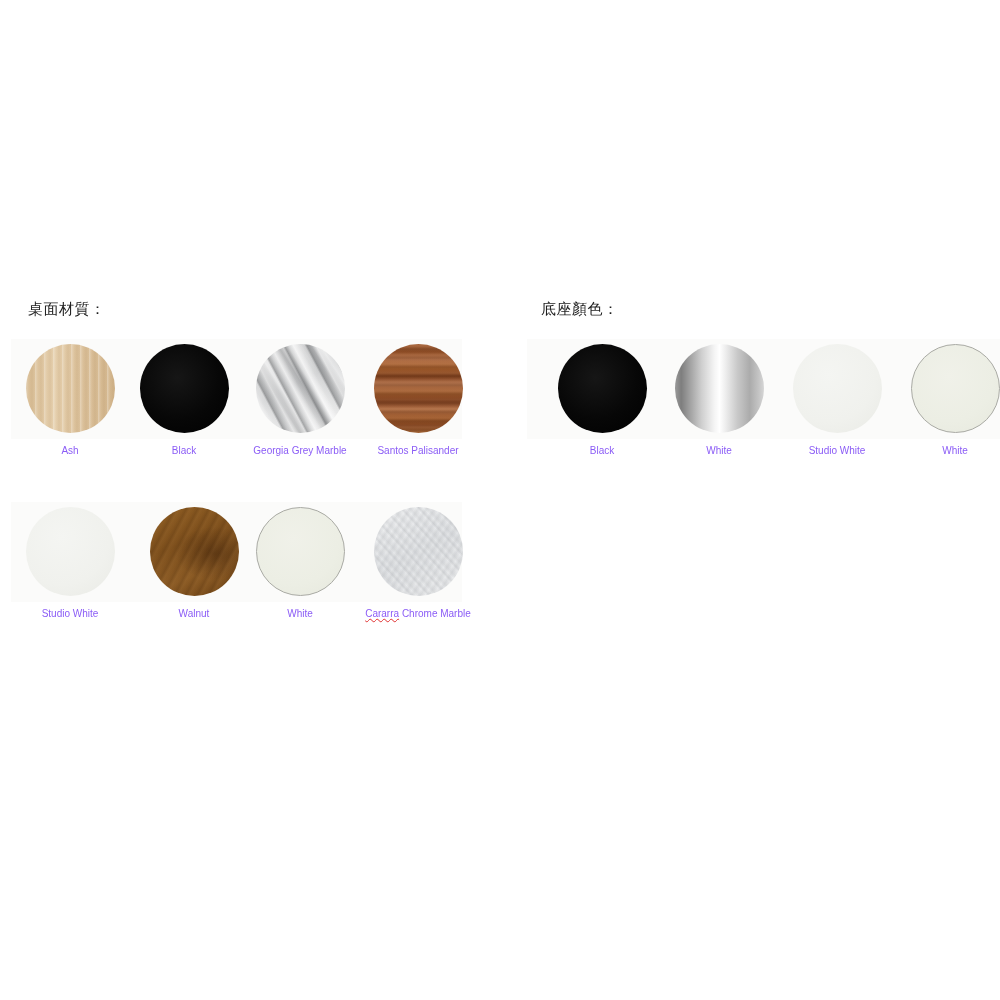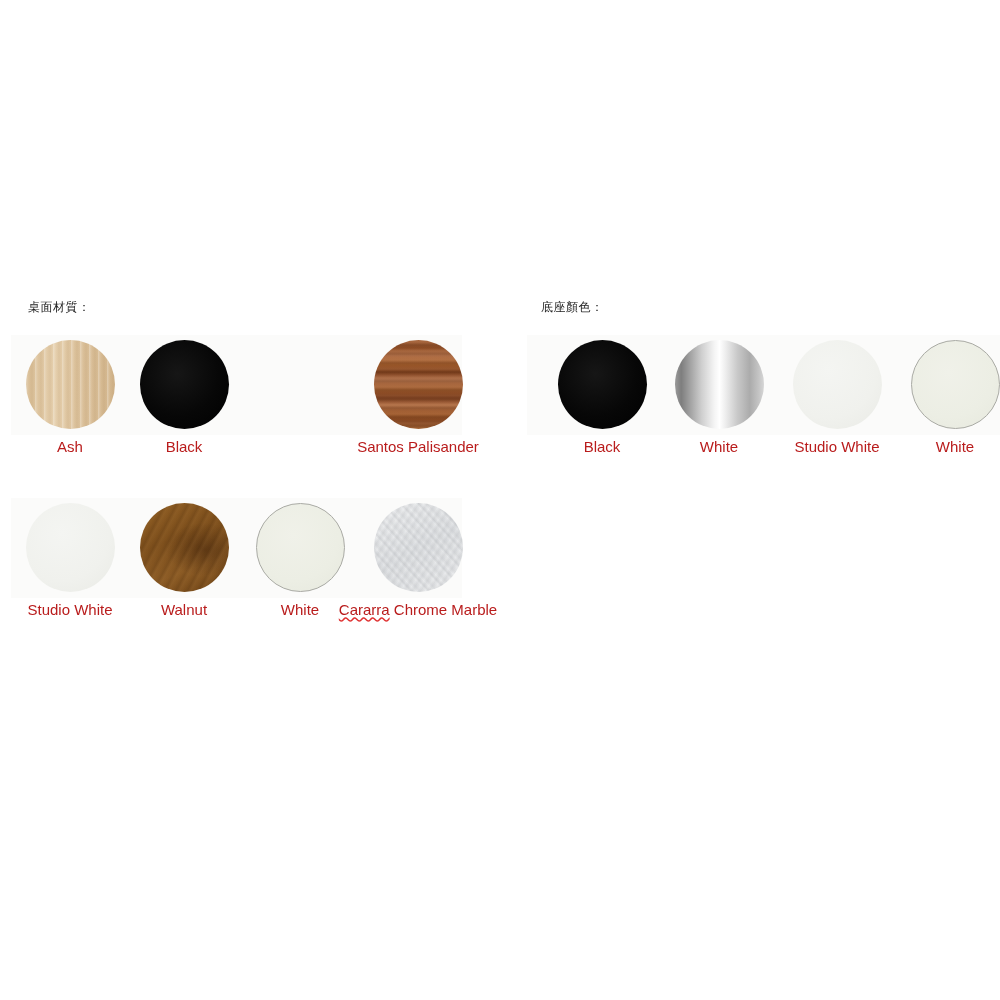--- a/index.html
+++ b/index.html
@@ -17,21 +17,21 @@
   }
 
   .option-group {
     position: absolute;
   }
 
   #group-tabletop { left: 11px; top: 300px; width: 500px; }
   #group-base     { left: 527px; top: 300px; width: 480px; }
 
   .group-heading {
-    font-size: 12px;
+    font-size: 15px;
     line-height: 1.2;
     color: #1d1d1d;
     letter-spacing: 0.5px;
     margin: 0 0 21px 17px;
     font-family: "DejaVu Sans", "Liberation Sans", sans-serif;
     white-space: nowrap;
   }
   #group-base .group-heading { margin-left: 14px; }
 
   
@@ -61,23 +61,23 @@
     margin: 5px auto 0 auto;
     position: relative;
     overflow: hidden;
   }
 
   .swatch-label {
     position: absolute;
     top: 104px;
     left: 50%;
     transform: translateX(-50%);
-    font-size: 15px;
+    font-size: 10px;
     line-height: 16px;
-    color: #b91c1c;
+    color: #8b5cf6;
     white-space: nowrap;
   }
   .swatch-label.misspelled .sp {
     text-decoration: underline wavy #e03131;
     text-decoration-skip-ink: none;
     -webkit-text-decoration: underline wavy #e03131;
   }
 
   
 
@@ -191,38 +191,42 @@
       <div class="swatch-cell" style="left:4px; width:110px;">
         <div class="swatch mat-ash"></div>
         <div class="swatch-label">Ash</div>
       </div>
 
       <div class="swatch-cell" style="left:118px; width:110px;">
         <div class="swatch mat-black"></div>
         <div class="swatch-label">Black</div>
       </div>
 
+      <div class="swatch-cell" style="left:234px; width:110px;">
+        <div class="swatch mat-georgia-grey"></div>
+        <div class="swatch-label">Georgia Grey Marble</div>
+      </div>
 
       <div class="swatch-cell" style="left:352px; width:110px;">
         <div class="swatch mat-santos"></div>
         <div class="swatch-label">Santos Palisander</div>
       </div>
 
     </div>
   </div>
 
   <div class="swatch-band" style="margin-top:63px;">
     <div class="swatch-row">
 
       <div class="swatch-cell" style="left:4px; width:110px;">
         <div class="swatch mat-studio-white"></div>
         <div class="swatch-label">Studio White</div>
       </div>
 
-      <div class="swatch-cell" style="left:118px; width:110px;">
+      <div class="swatch-cell" style="left:128px; width:110px;">
         <div class="swatch mat-walnut"></div>
         <div class="swatch-label">Walnut</div>
       </div>
 
       <div class="swatch-cell" style="left:234px; width:110px;">
         <div class="swatch mat-white"></div>
         <div class="swatch-label">White</div>
       </div>
 
       <div class="swatch-cell" style="left:352px; width:110px;">

